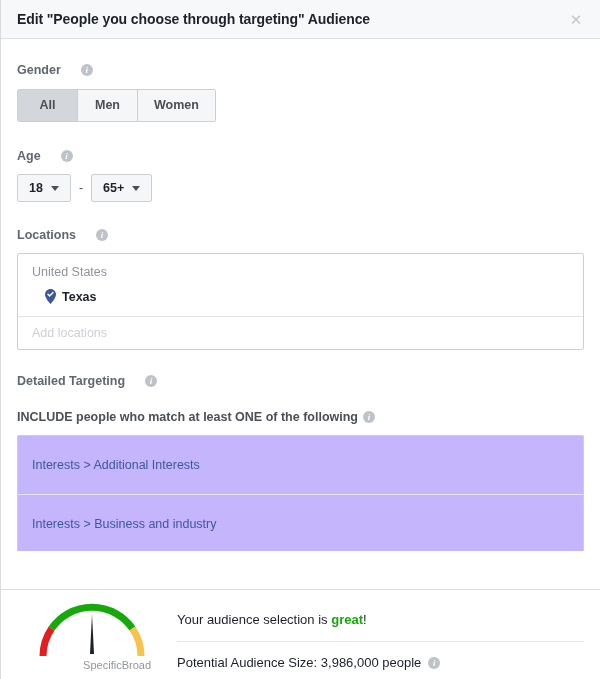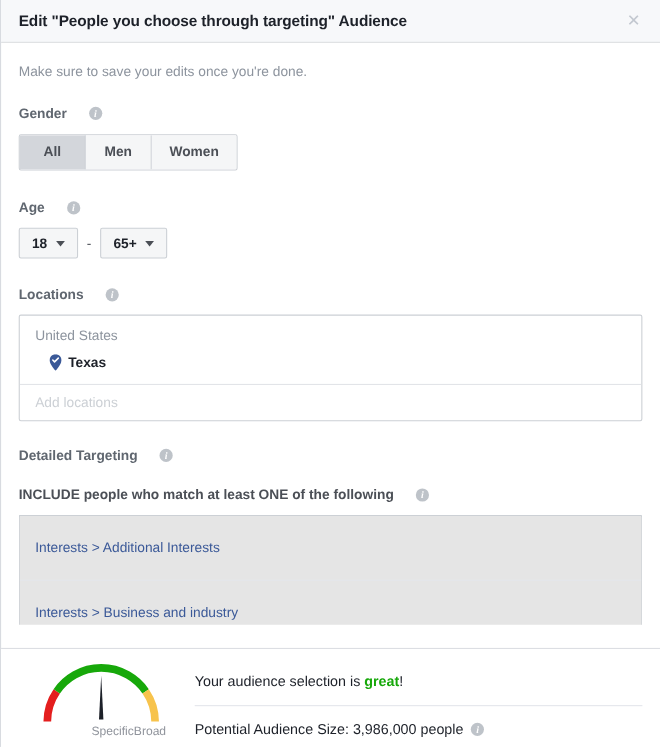--- a/index.html
+++ b/index.html
@@ -204,34 +204,34 @@
     background: transparent;
     padding: 0;
   }
   .loc-input::placeholder { color: #ccd0d5; }
 
   
   .section-detailed { margin-top: 24px; }
   .include-label {
     display: flex;
     align-items: center;
-    gap: 20px;
+    gap: 5px;
     font-size: 12.5px;
     font-weight: bold;
     color: #4b4f56;
     margin-top: 22px;
   }
   .targeting-box {
     margin-top: 11px;
     border: 1px solid #ccd0d5;
     border-top-left-radius: 2px;
     border-top-right-radius: 2px;
     border-bottom: none;
-    background: #e5e5e5;
-    height: 100px;
+    background: #c4b5fd;
+    height: 116px;
     box-sizing: border-box;
     overflow: hidden;
   }
   .target-row {
     height: 59px;
     box-sizing: border-box;
     display: flex;
     align-items: center;
     padding: 0 14px;
     border-bottom: 1px solid #e4e6eb;
@@ -301,21 +301,20 @@
 
 <div class="dialog">
 
   <div class="dialog-header">
     <div class="dialog-title">Edit "People you choose through targeting" Audience</div>
     <div class="close-btn">✕</div>
   </div>
 
   <div class="dialog-body">
 
-    <div class="intro-text">Make sure to save your edits once you're done.</div>
 
     <div class="section-gender">
       <div class="field-label">
         <span>Gender</span>
         <span class="info-icon">i</span>
       </div>
       <div class="segmented">
         <div class="seg-item selected">All</div>
         <div class="seg-item">Men</div>
         <div class="seg-item">Women</div>

